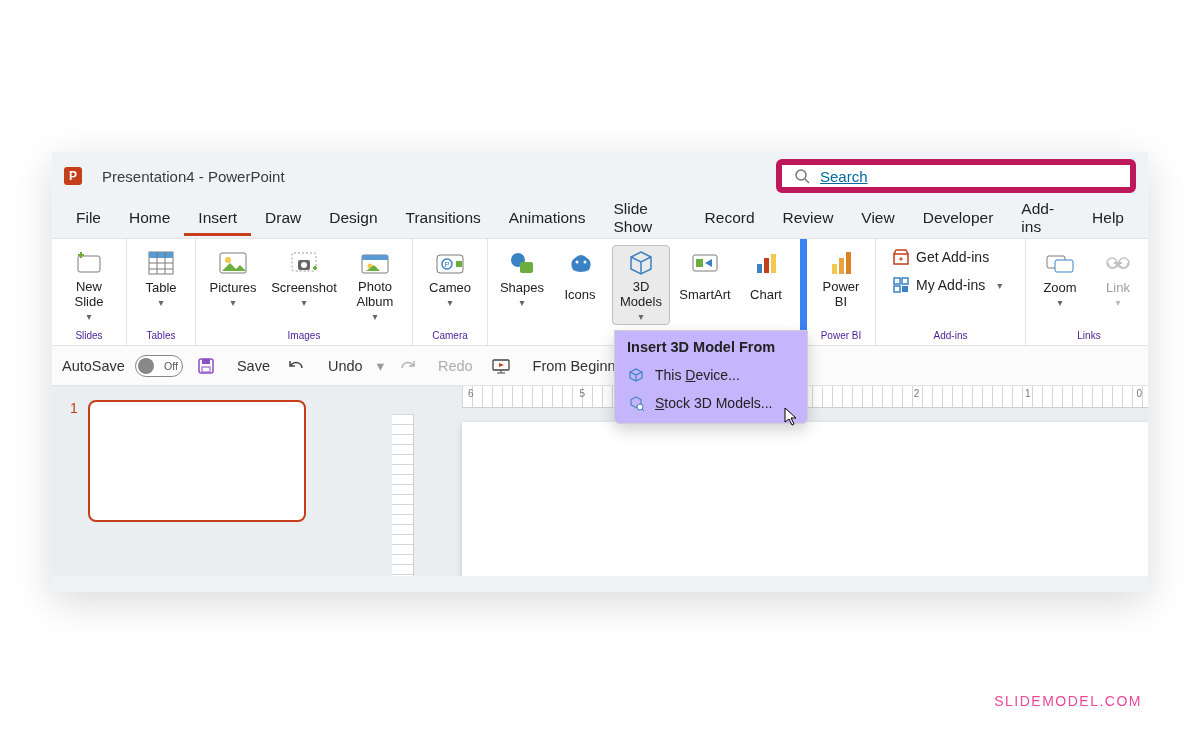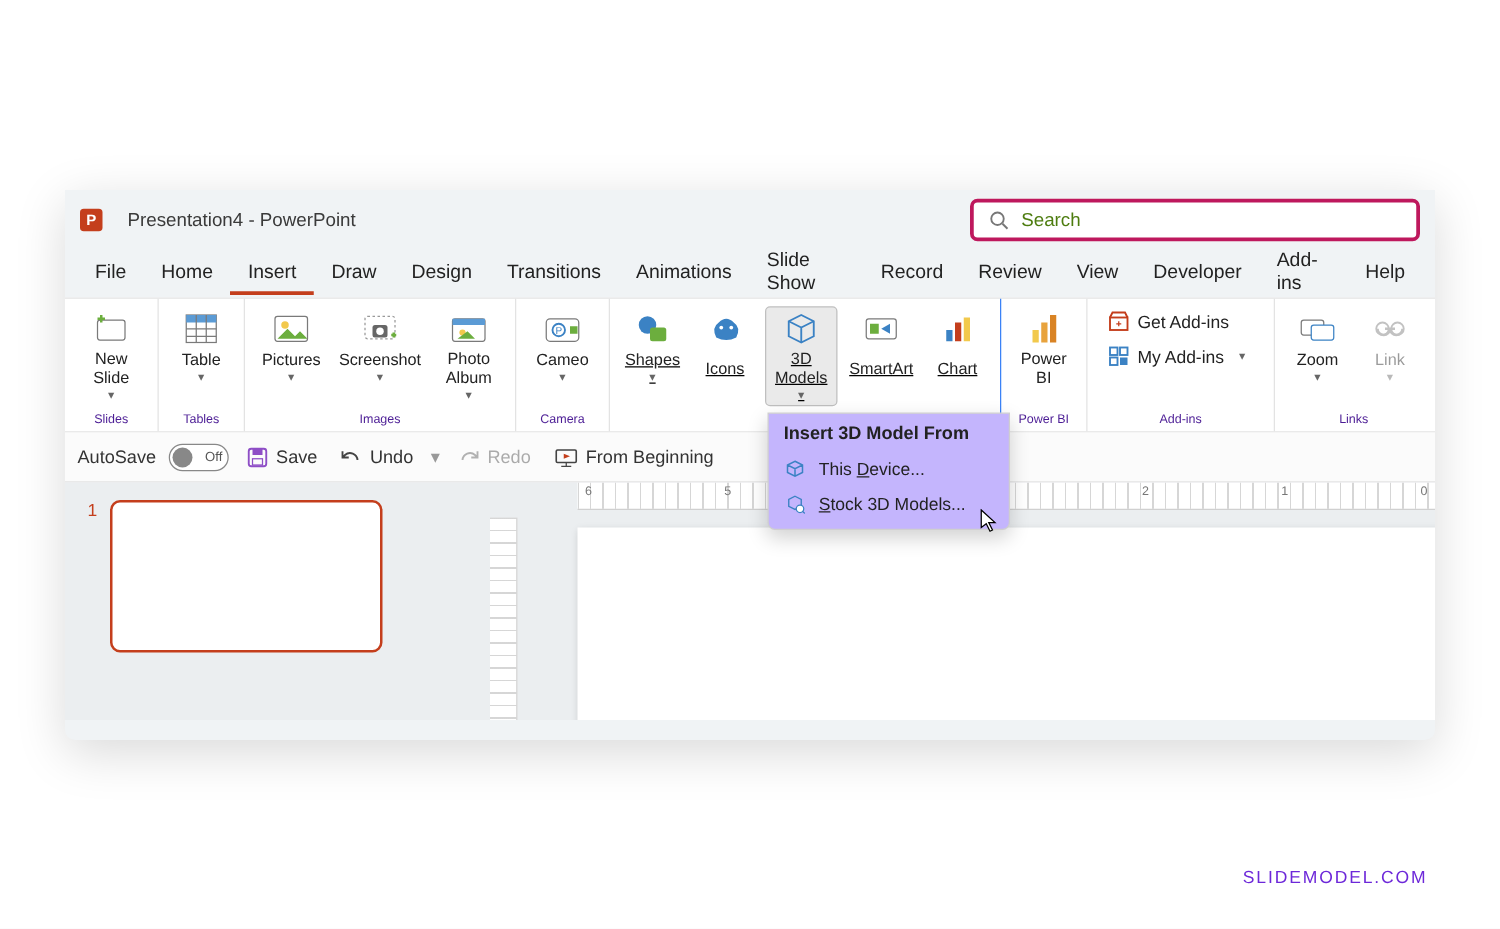--- a/index.html
+++ b/index.html
@@ -36,26 +36,27 @@
     border-radius: 3px;
     margin-right: 20px;
     display: flex; align-items: center; justify-content: center;
     color: #fff; font-weight: bold; font-size: 12px;
   }
   .title { color: #3a3a3a; font-size: 15px; }
   .spacer { flex: 1; }
   .searchbox {
     display: flex; align-items: center;
     background: #fff;
-    border: 3px solid #be185d;
+    border: 6px solid #be185d;
     border-radius: 6px;
     padding: 0 12px;
     height: 34px;
     width: 360px;
-    color: #4d7c0f;
+    color: #0369a1;
+    text-decoration: underline;
   }
   .searchbox span.ph { margin-left: 10px; font-size: 15px; }
 
   
   .tabs {
     display: flex;
     align-items: center;
     height: 38px;
     padding: 0 10px;
     gap: 0;
@@ -147,21 +148,21 @@
     padding: 0 4px; font-size: 10.5px; color:#555;
     background:#fff;
     position:relative;
     text-align:right;
   }
   .toggle::before{
     content:""; position:absolute; left:2px; top:2px;
     width:16px; height:16px; border-radius:50%;
     background:#888;
   }
-  .qat-item { display:flex; align-items:center; gap:6px; cursor:pointer; padding:4px 4px; border-radius:4px;}
+  .qat-item { display:flex; align-items:center; gap:22px; cursor:pointer; padding:4px 4px; border-radius:4px;}
   .qat-sep{ color:#999; }
 
   
   .dropdown {
     position: absolute;
     top: 330px;
     left: 614px;
     width: 194px;
     background: #c4b5fd;
     border: 1px solid #cfcfcf;
@@ -235,21 +236,21 @@
     position:absolute; top:36px; left:130px;
     width:720px; height:400px; background:#fff;
     box-shadow: 0 2px 6px rgba(0,0,0,0.15);
   }
 
   .watermark {
     position:absolute;
     right: 58px; bottom: 34px;
     font-size: 14px;
     letter-spacing: 1.5px;
-    color:#6d28d9;
+    color:#ec4899;
   }
 
   
   svg { display:block; }
   .underline { text-decoration: underline; text-decoration-thickness:1px;}
 </style>
 </head>
 <body>
 
 <div class="window">
@@ -386,21 +387,21 @@
           </div>
           <div class="lbl">
               <span>Cameo</span>
               <span class="caret">▾</span>
             </div>
         </div>
       </div>
       <div class="group-label">Camera</div>
     </div>
 
-    <div class="group" style="border-right:1px solid #3b82f6;text-decoration:underline;">
+    <div class="group" style="border-right:7px solid #3b82f6;">
       <div class="group-items">
         <div class="btn narrow">
           <div class="ic">
             <svg width="28" height="26">
                 <circle cx="10" cy="10" r="7" fill="#3b82c4"></circle>
                 <rect x="12" y="12" width="13" height="11" rx="2" fill="#6cae3e"></rect>
               </svg>
           </div>
           <div class="lbl">
               <span>Shapes</span>

